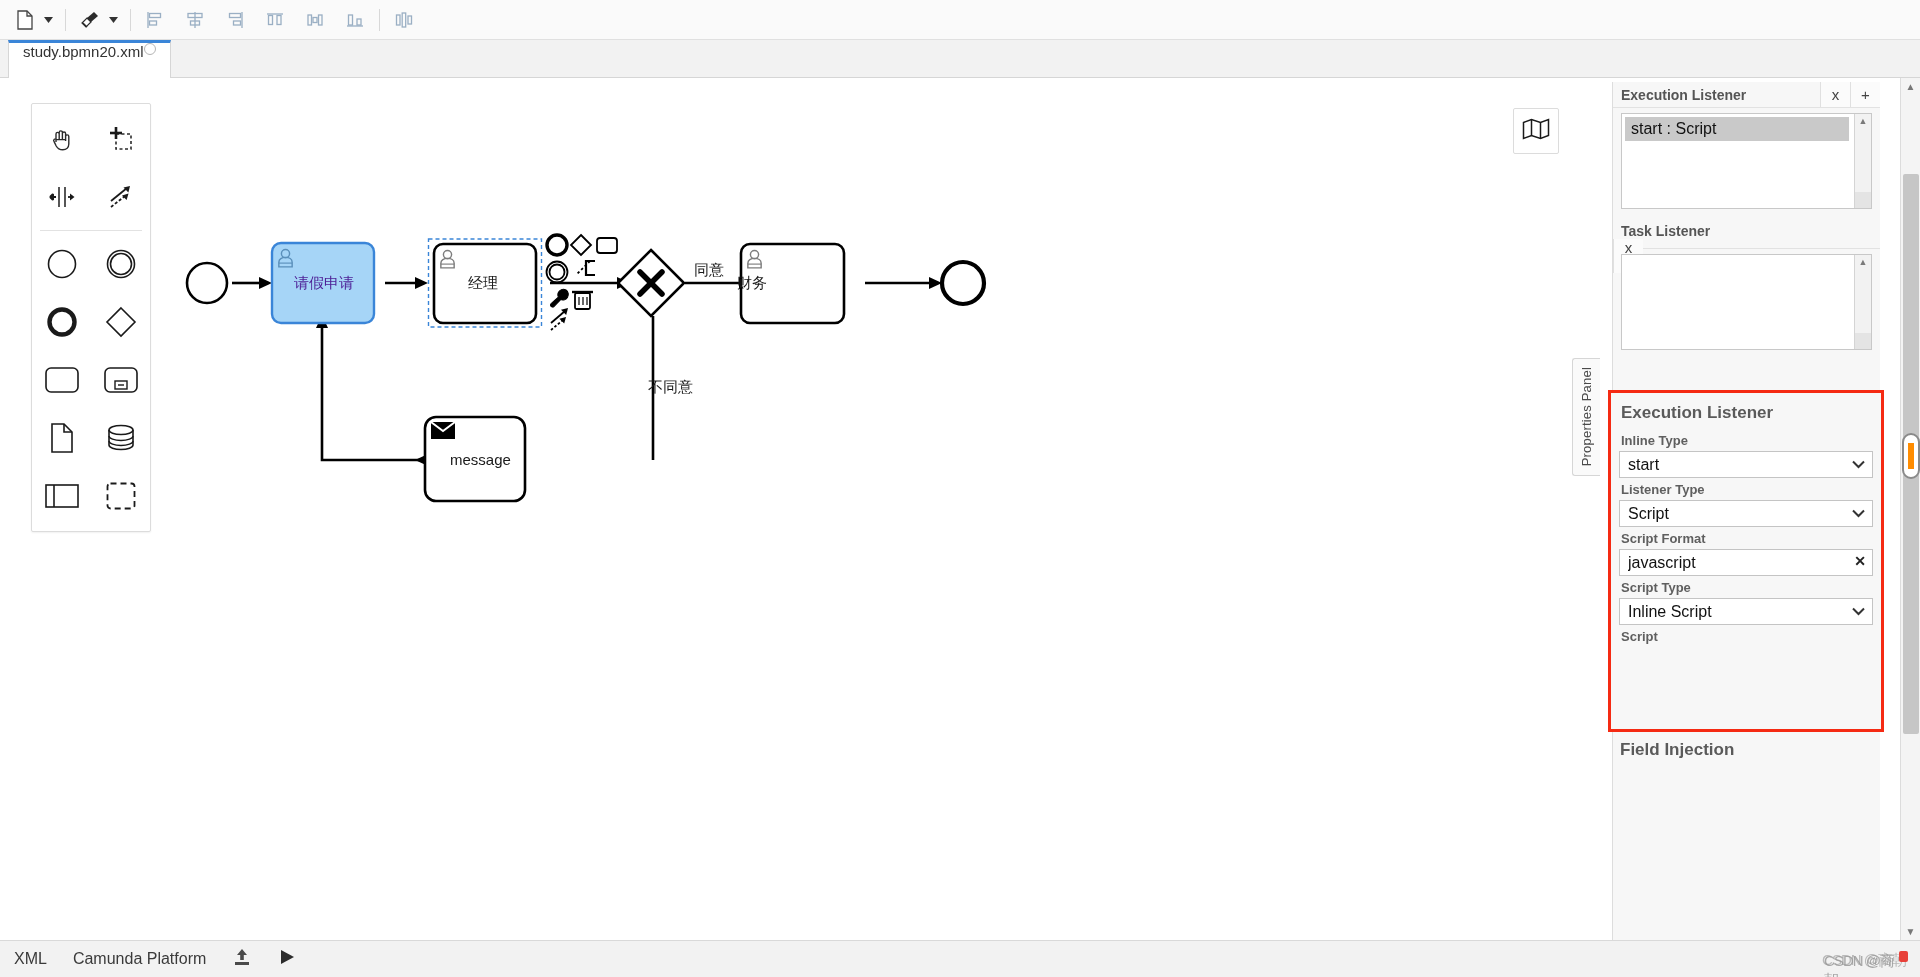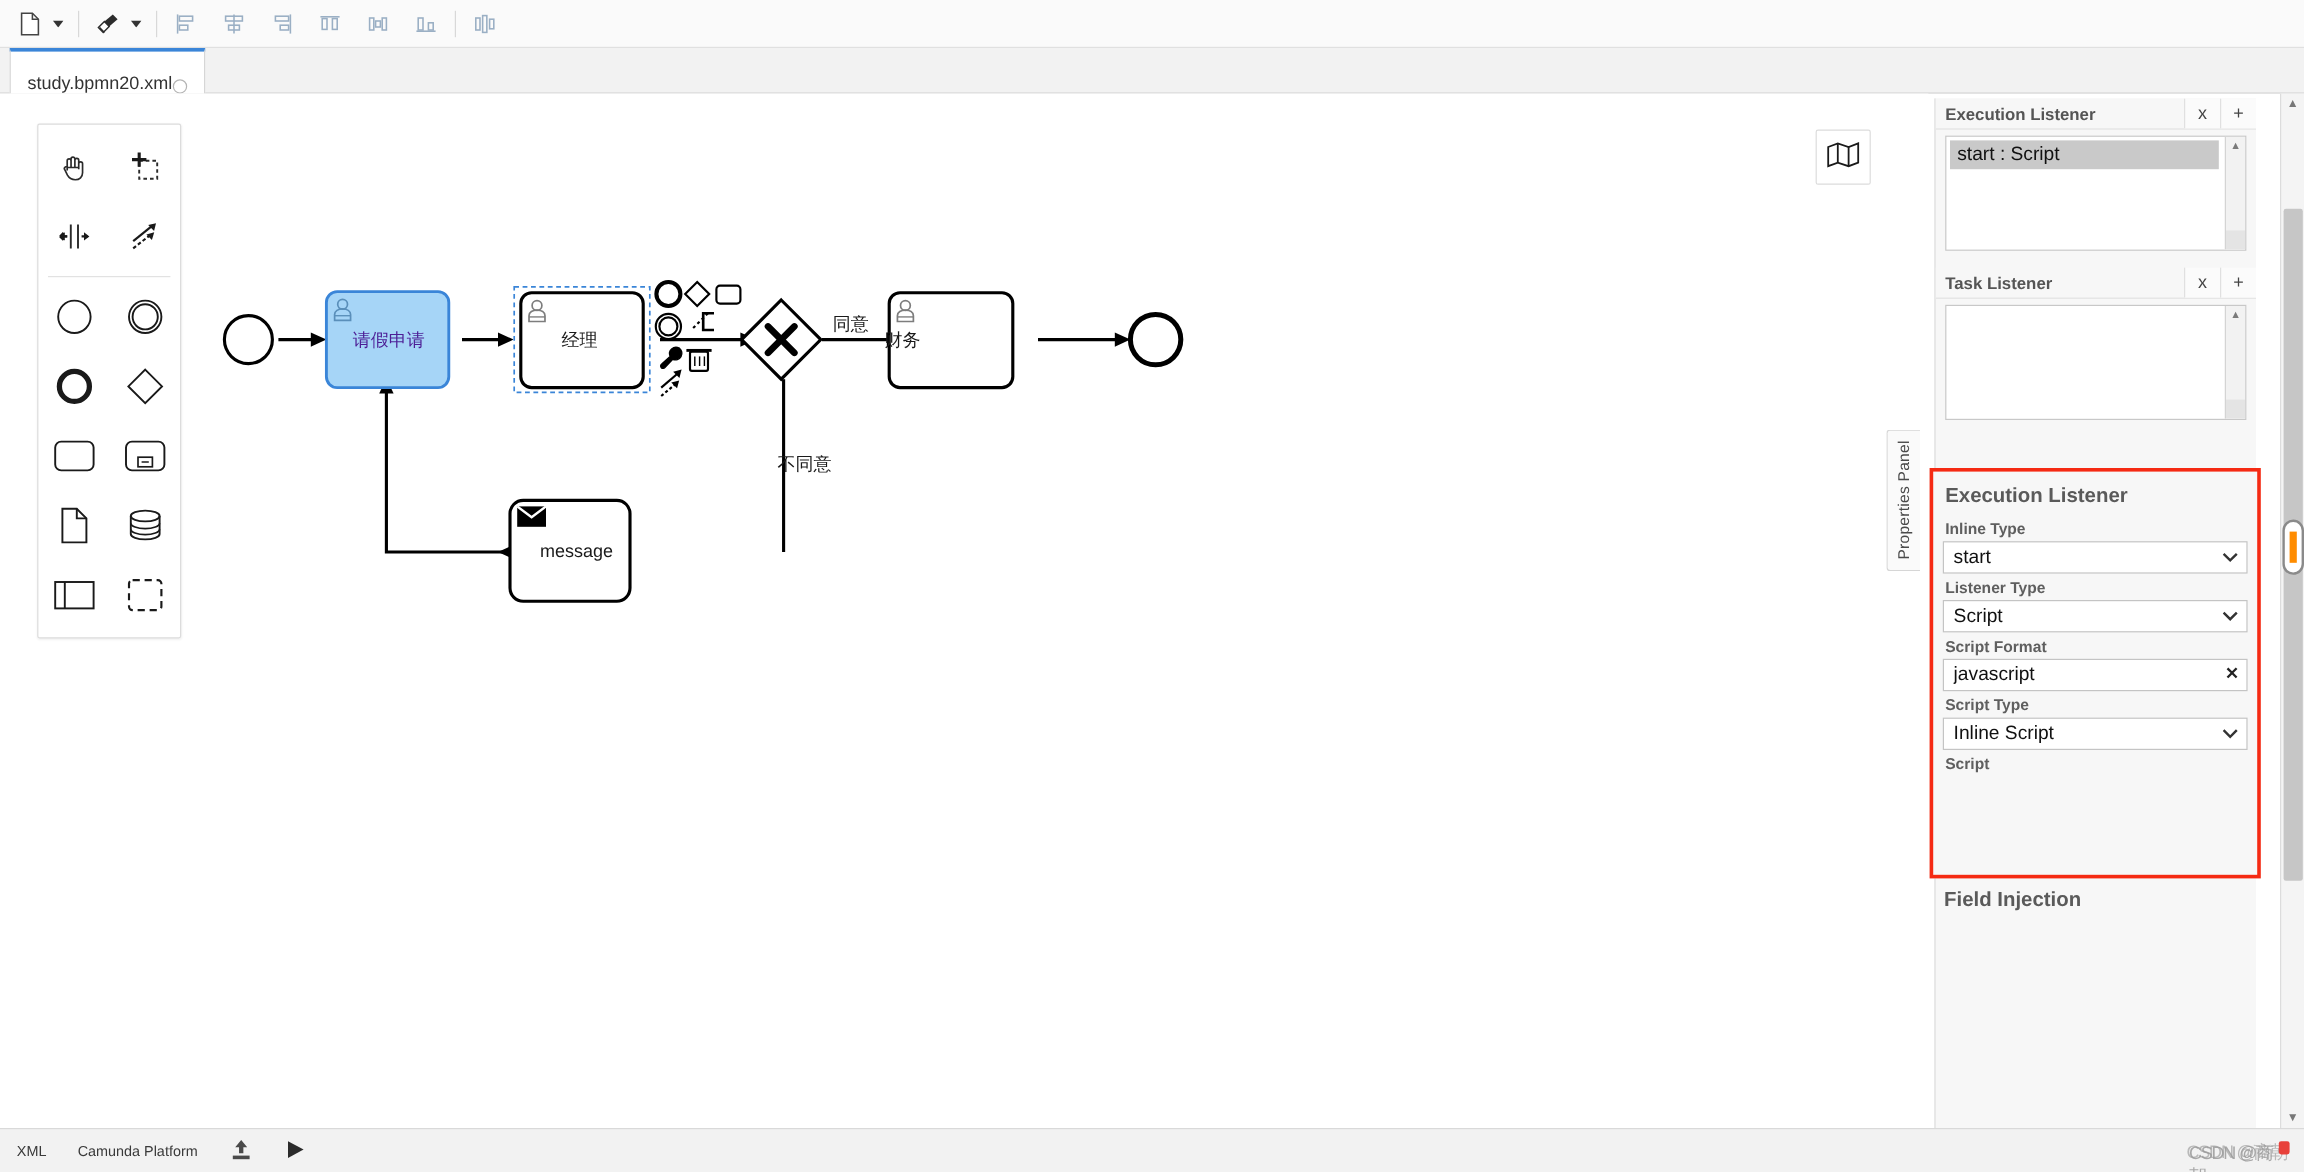--- a/index.html
+++ b/index.html
@@ -31,21 +31,21 @@
 
   
   .tabbar {
     position: absolute; left: 0; top: 40px; width: 1920px; height: 38px;
     background: #f2f2f2; border-bottom: 1px solid #d6d6d6;
   }
   .tab {
     position: absolute; left: 8px; top: 0px; height: 38px;
     background: #ffffff;
     border: 1px solid #d6d6d6; border-top: 3px solid #3a85d8; border-bottom: none;
-    display: flex; align-items: flex-end; padding: 0 14px; gap: 0;
+    display: flex; align-items: flex-start; padding: 0 14px; gap: 0;
     font-size: 15px; color: #333; cursor: pointer;
   }
   .tab-dot {
     width: 12px; height: 12px; border-radius: 50%;
     border: 1.5px solid #b5b5b5; background: transparent;
   }
 
   
   .canvas {
     position: absolute; left: 0; top: 78px; width: 1607px; height: 862px;
@@ -192,21 +192,21 @@
     display: block; position: absolute; left: 4px; top: 8px;
     width: 6px; height: 26px; background: #ff8c00;
   }
 
   
   .statusbar {
     position: absolute; left: 0; bottom: 0; width: 1920px; height: 37px;
     background: #f2f2f2; border-top: 1px solid #d9d9d9;
     display: flex; align-items: center; padding-left: 14px; gap: 26px;
   }
-  .sb-item { font-size: 12px; color: #3a3a3a; cursor: pointer; }
+  .sb-item { font-size: 16px; color: #3a3a3a; cursor: pointer; }
   .watermark {
     position: absolute; right: 14px; bottom: 7px;
     font-size: 15px; color: #b9b9b9; letter-spacing: -1px;
   }
   .watermark .ov {
     position: absolute; left: 2px; top: 1px; color: #9a9a9a; opacity: .85;
   }
   .watermark .dot {
     position: absolute; right: -2px; top: 0px; width: 9px; height: 11px;
     background: #e8413a; border-radius: 2px;
@@ -555,21 +555,21 @@
     </div>
     <div class="pp-listbox">
       <div class="pp-list-item sel">start : Script</div>
       <div class="pp-scroll">
         <div class="pp-arrow">▲</div>
         <div class="pp-arrow">▼</div>
       </div>
       <div class="pp-resize"></div>
     </div>
 
-    <div class="pp-section-head" style="margin-top:14px;">
+    <div class="pp-section-head" style="margin-top:14px;flex-direction:column;">
       <div class="pp-section-title">Task Listener</div>
       <div class="pp-iconbtn">x</div>
       <div class="pp-iconbtn">+</div>
     </div>
     <div class="pp-listbox">
       <div class="pp-scroll">
         <div class="pp-arrow">▲</div>
         <div class="pp-arrow">▼</div>
       </div>
       <div class="pp-resize"></div>

